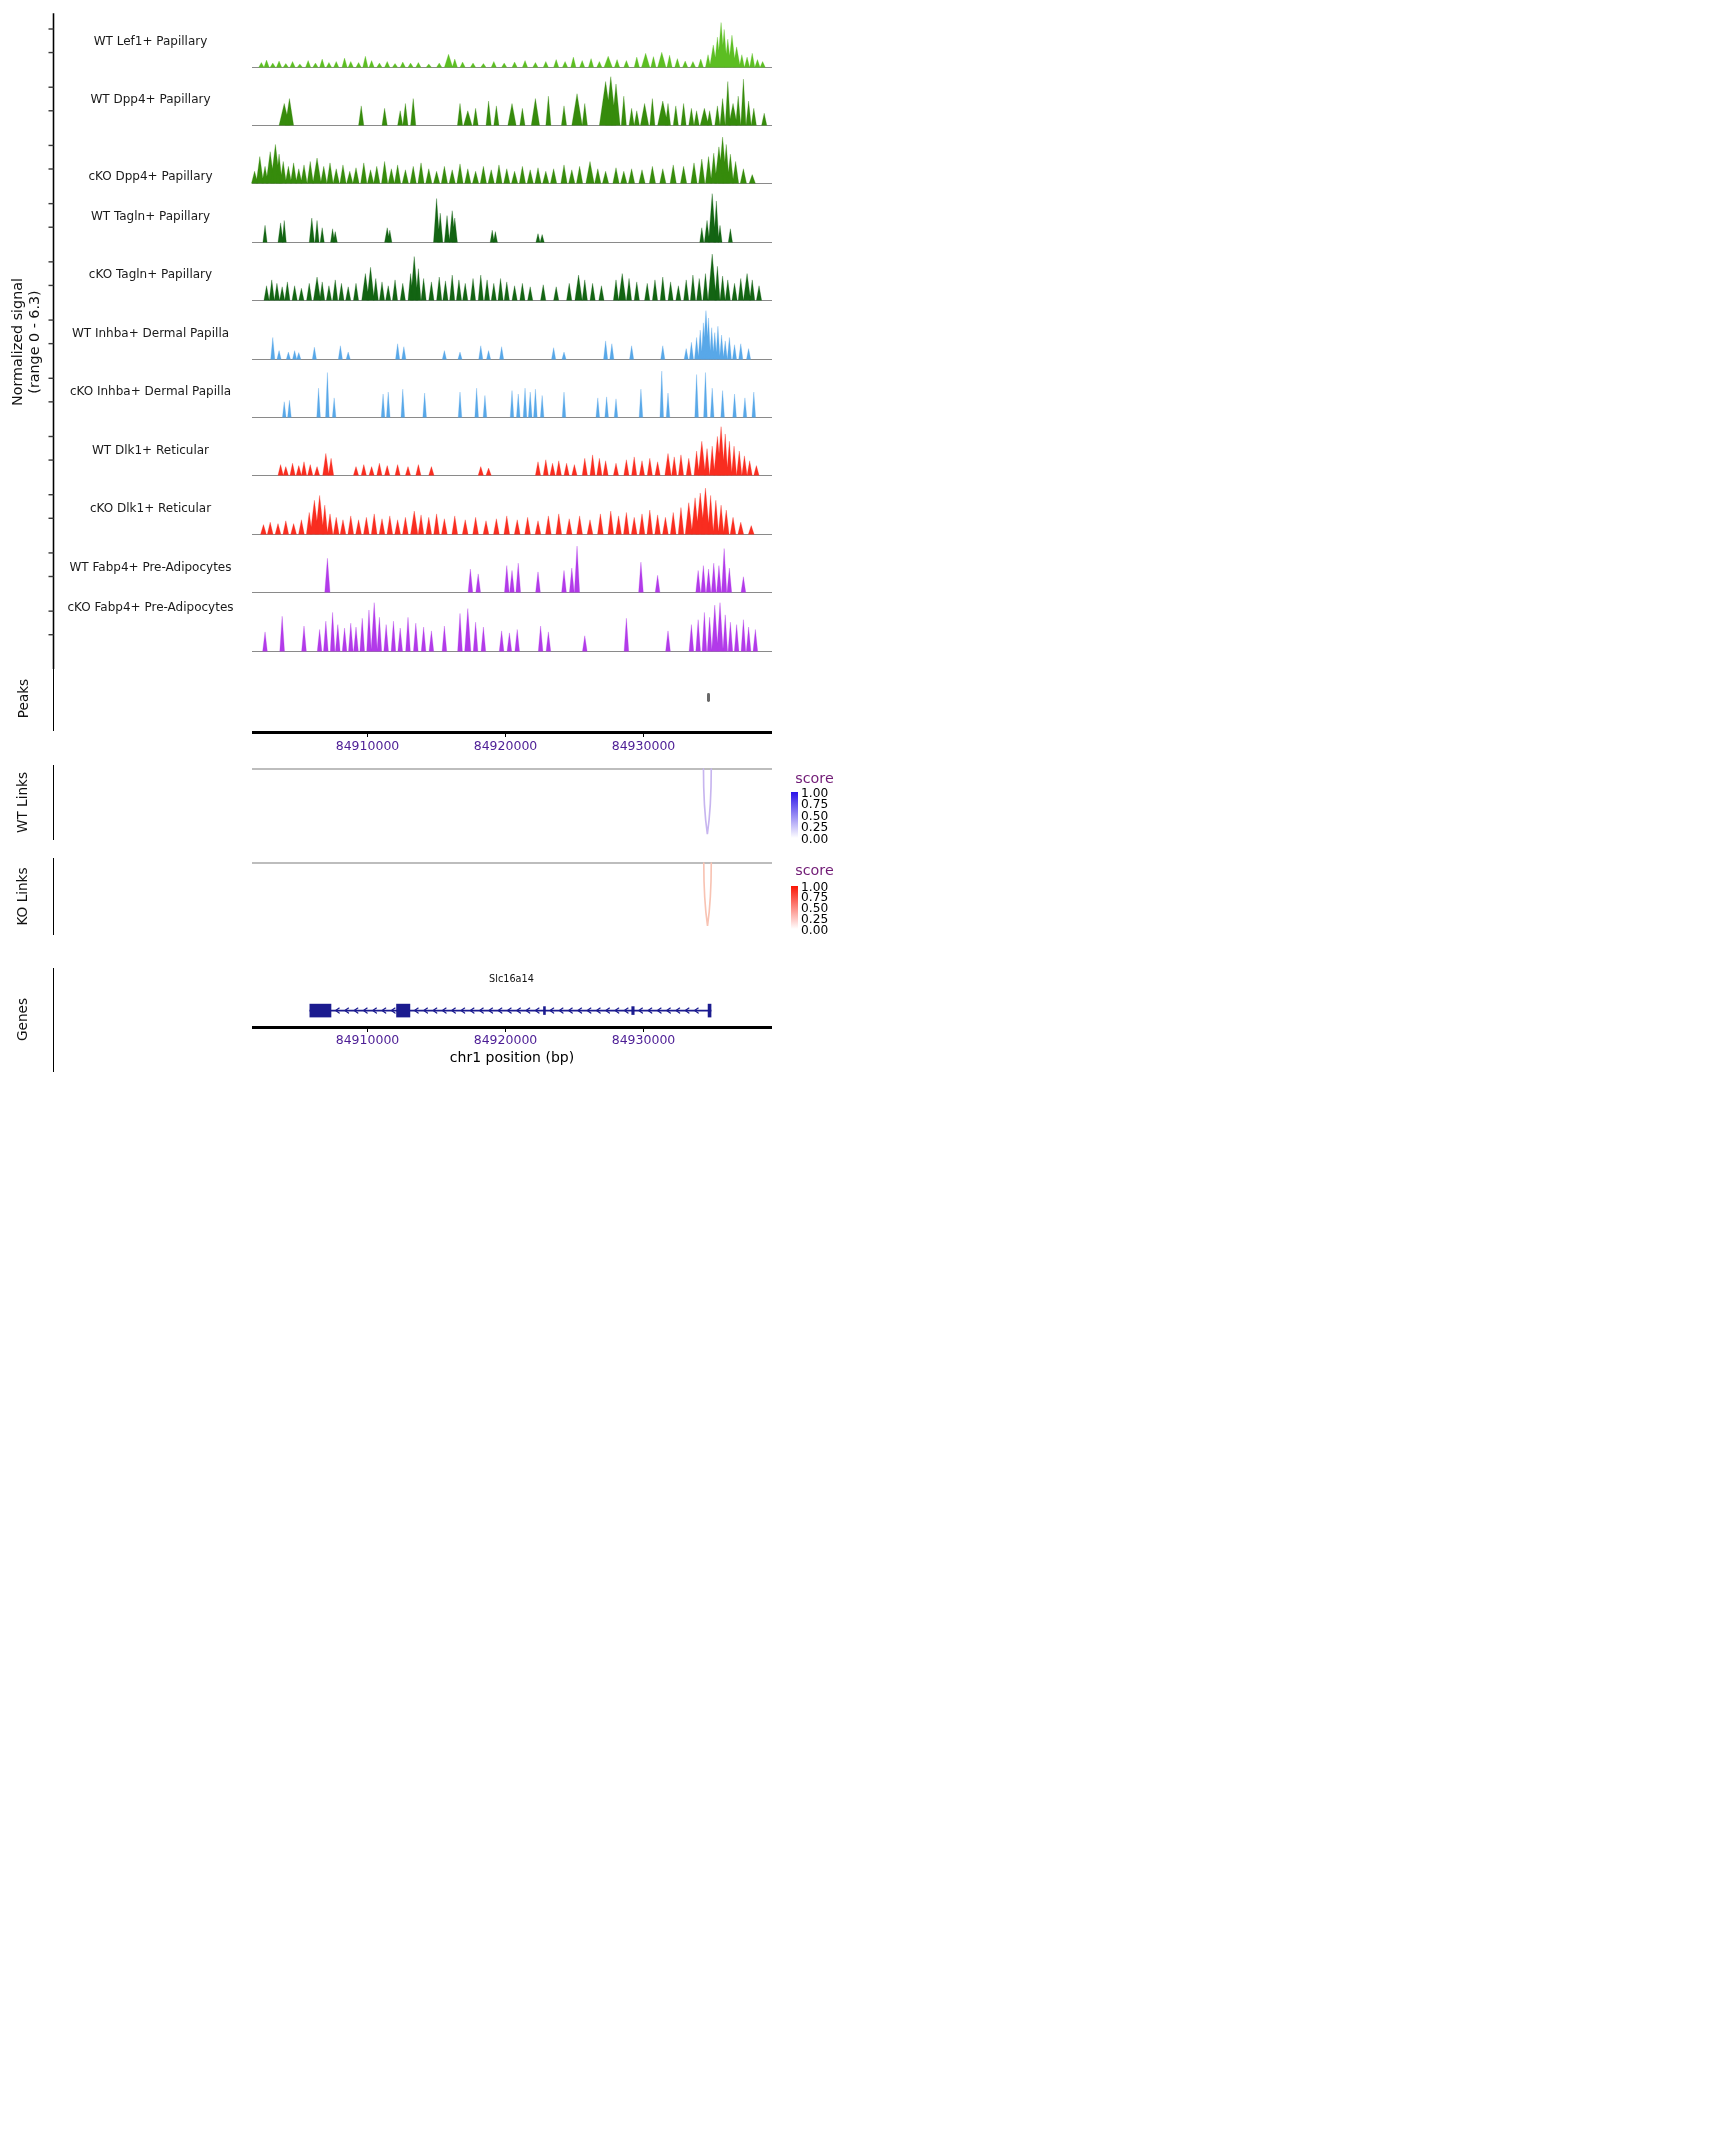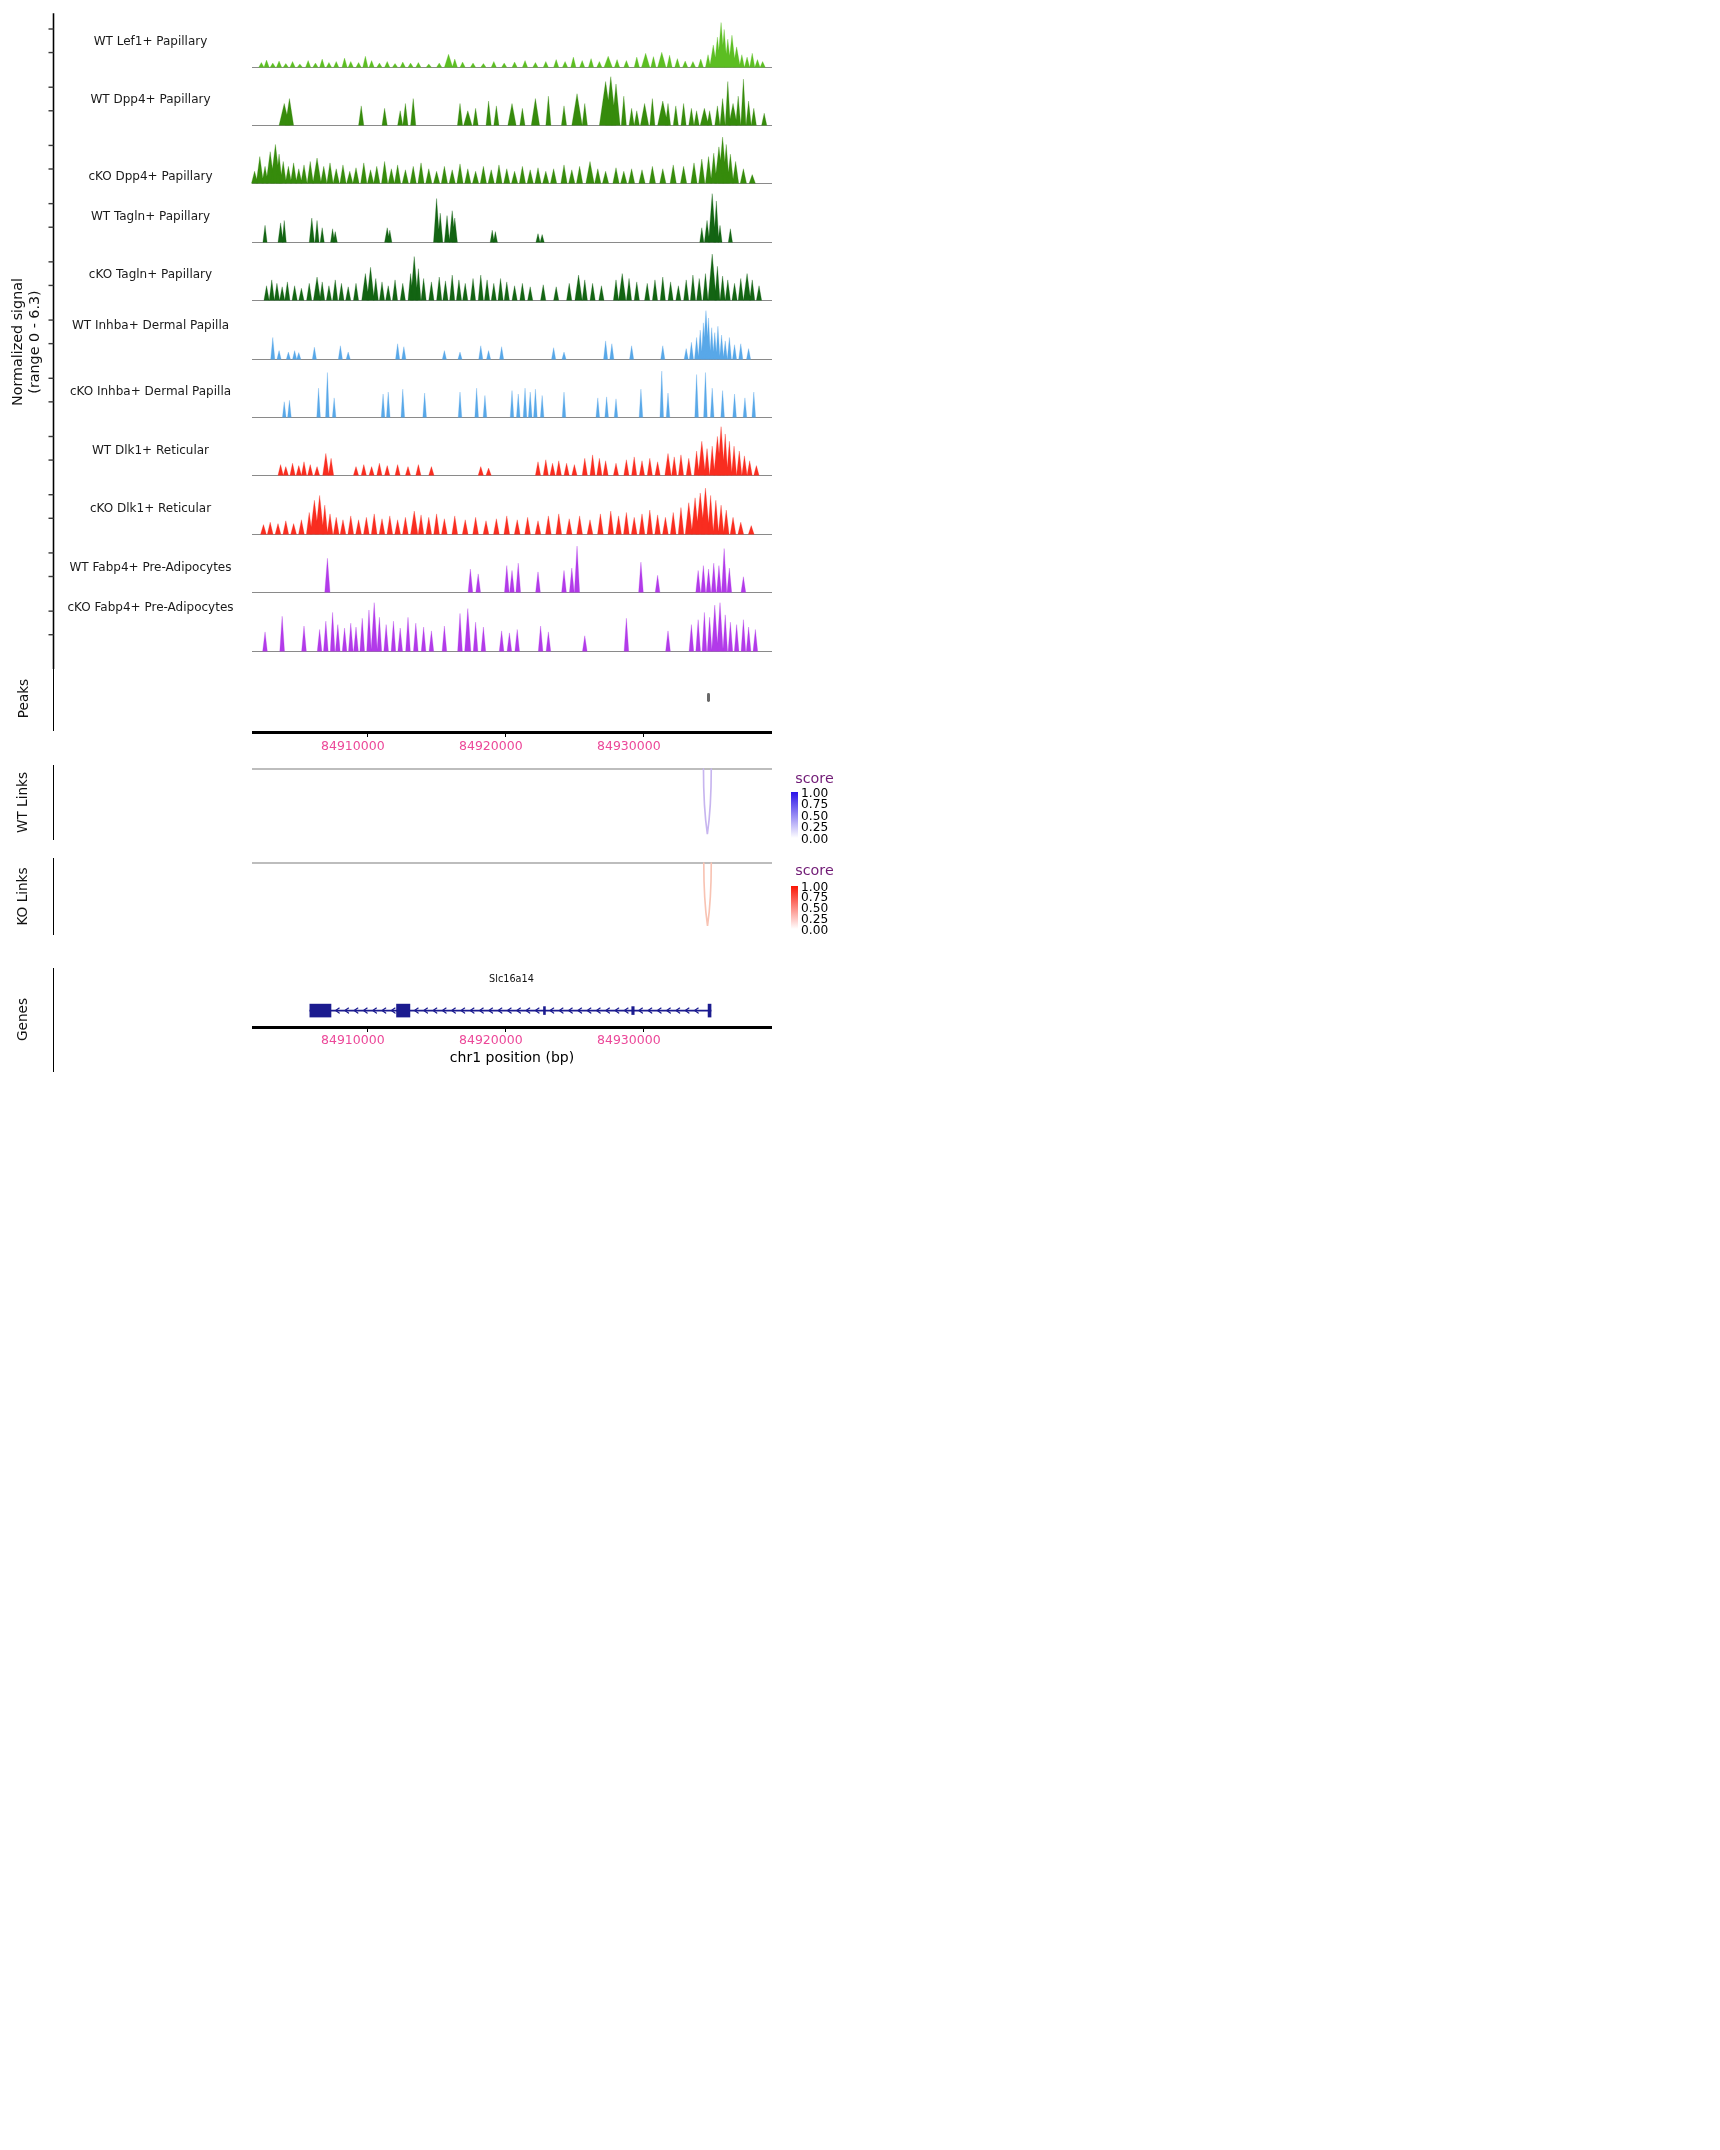--- a/index.html
+++ b/index.html
@@ -8,21 +8,21 @@
   .abs{position:absolute;}
   .vlabel{position:absolute;display:flex;align-items:center;justify-content:center;
           transform:rotate(-90deg);color:#111;white-space:nowrap;}
   #ylabel{left:-304px;top:325px;width:660px;height:34px;font-size:14.3px;line-height:16.5px;
           transform:rotate(-90deg);text-align:center;color:#111;}
   #lab-peaks{left:-21.5px;top:690px;width:86px;height:17px;font-size:13.6px;}
   #lab-wtlinks{left:-36px;top:794px;width:115px;height:17px;font-size:13.6px;}
   #lab-kolinks{left:-36px;top:888px;width:115px;height:17px;font-size:13.6px;}
   #lab-genes{left:-29px;top:1011px;width:100px;height:17px;font-size:13.6px;}
   .bracket{position:absolute;left:53px;width:1.4px;background:#000;}
-  .tick-label{position:absolute;width:93px;font-size:12.5px;color:#ec4899;}
+  .tick-label{position:absolute;width:93px;text-align:center;font-size:12.5px;color:#4c1d95;}
   .legend-title{position:absolute;width:57px;text-align:center;font-size:14.3px;color:#701a75;}
   .legend-bar{position:absolute;width:6.5px;}
   .legend-tick{position:absolute;width:43px;font-size:12.2px;color:#000;text-align:left;}
   #gene-name{position:absolute;left:454px;top:973px;width:115px;text-align:center;
              font-size:9.7px;color:#111;}
   #xlabel{position:absolute;left:252px;top:1049px;width:520px;text-align:center;
           font-size:14px;color:#000000;}
   .track-label{position:absolute;left:50px;width:201px;text-align:center;
                font-size:12px;color:#1a1a1a;white-space:nowrap;}
   .axis-bar{position:absolute;left:252px;width:520px;height:2.6px;background:#000;}
@@ -76,21 +76,21 @@
     <div class="track-label" style="position: absolute; top: 209px;">WT Tagln+ Papillary</div>
     <svg width="520" height="57" style="position: absolute; left: 252px; top: 245px; overflow: visible;" viewBox="0 0 726 79">
       <line x1="0" y1="77.3" x2="726" y2="77.3" stroke="#8a8a8a" stroke-width="1.4"></line>
       <path d="M16.7,77 L20.3,56.6 L24.0,77 Z M24.0,77 L27.6,48.4 L31.2,77 Z M31.2,77 L34.8,53.2 L38.5,77 Z M38.5,77 L42.1,58.0 L45.7,77 Z M45.7,77 L49.4,51.2 L53.0,77 Z M55.9,77 L59.5,56.6 L63.2,77 Z M65.3,77 L69.0,60.0 L72.6,77 Z M76.2,77 L79.9,53.2 L83.5,77 Z M85.7,77 L90.8,44.4 L95.8,77 Z M94.4,77 L98.0,51.2 L101.6,77 Z M103.8,77 L107.4,56.6 L111.1,77 Z M112.5,77 L116.2,48.4 L119.8,77 Z M121.2,77 L124.9,53.2 L128.5,77 Z M130.7,77 L134.3,58.0 L137.9,77 Z M141.6,77 L145.2,53.2 L148.8,77 Z M153.2,77 L158.3,39.6 L163.3,77 Z M160.4,77 L165.5,30.8 L170.6,77 Z M169.2,77 L172.8,46.4 L176.4,77 Z M177.9,77 L181.5,51.2 L185.1,77 Z M186.6,77 L190.2,56.6 L193.8,77 Z M196.0,77 L199.7,48.4 L203.3,77 Z M206.9,77 L210.5,53.2 L214.2,77 Z M217.8,77 L221.4,39.6 L225.1,77 Z M221.4,77 L226.5,15.8 L231.6,77 Z M228.7,77 L232.3,32.8 L235.9,77 Z M236.0,77 L239.6,46.4 L243.2,77 Z M246.8,77 L250.5,51.2 L254.1,77 Z M257.7,77 L261.4,44.4 L265.0,77 Z M266.4,77 L270.1,49.8 L273.7,77 Z M275.9,77 L279.5,41.6 L283.1,77 Z M285.3,77 L288.9,48.4 L292.6,77 Z M294.0,77 L297.7,53.2 L301.3,77 Z M304.9,77 L308.6,46.4 L312.2,77 Z M315.8,77 L319.4,41.6 L323.1,77 Z M324.5,77 L328.2,48.4 L331.8,77 Z M334.0,77 L337.6,53.2 L341.2,77 Z M343.4,77 L347.0,46.4 L350.7,77 Z M352.1,77 L355.7,51.2 L359.4,77 Z M363.0,77 L366.6,56.6 L370.3,77 Z M373.9,77 L377.5,53.2 L381.2,77 Z M384.8,77 L388.4,58.0 L392.0,77 Z M402.9,77 L406.6,55.2 L410.2,77 Z M421.1,77 L424.7,58.0 L428.3,77 Z M439.2,77 L442.9,53.2 L446.5,77 Z M450.8,77 L455.9,41.6 L461.0,77 Z M461.0,77 L464.6,48.4 L468.3,77 Z M471.9,77 L475.5,53.2 L479.2,77 Z M484.2,77 L487.9,56.6 L491.5,77 Z M504.6,77 L508.2,48.4 L511.8,77 Z M511.8,77 L516.9,39.6 L522.0,77 Z M522.7,77 L526.4,46.4 L530.0,77 Z M533.6,77 L537.2,51.2 L540.9,77 Z M548.1,77 L551.8,53.2 L555.4,77 Z M559.0,77 L562.6,48.4 L566.3,77 Z M569.9,77 L573.5,44.4 L577.2,77 Z M580.8,77 L584.4,51.2 L588.1,77 Z M591.7,77 L595.3,56.6 L598.9,77 Z M602.6,77 L606.2,48.4 L609.8,77 Z M612.0,77 L615.6,41.6 L619.3,77 Z M620.7,77 L624.4,46.4 L628.0,77 Z M629.4,77 L633.1,39.6 L636.7,77 Z M636.7,77 L642.5,12.4 L648.3,77 Z M646.1,77 L649.8,29.4 L653.4,77 Z M653.4,77 L657.0,43.0 L660.7,77 Z M660.7,77 L664.3,48.4 L667.9,77 Z M670.1,77 L673.7,53.2 L677.4,77 Z M678.8,77 L682.4,46.4 L686.1,77 Z M686.1,77 L691.2,39.6 L696.2,77 Z M694.8,77 L698.4,48.4 L702.0,77 Z M704.2,77 L707.9,56.6 L711.5,77 Z " fill="#136413" stroke="#136413" stroke-width="0.4"></path>
     </svg>
     <div class="track-label" style="position: absolute; top: 267px; text-align: center;">cKO Tagln+ Papillary</div>
     <svg width="520" height="57" style="position: absolute; left: 252px; top: 304px; overflow: visible;" viewBox="0 0 726 79">
       <line x1="0" y1="77.3" x2="726" y2="77.3" stroke="#8a8a8a" stroke-width="1.4"></line>
       <path d="M26.1,77 L29.0,46.4 L31.9,77 Z M34.8,77 L37.8,64.8 L40.7,77 Z M47.9,77 L50.8,66.8 L53.7,77 Z M56.6,77 L59.5,64.8 L62.4,77 Z M62.4,77 L65.3,67.5 L68.2,77 Z M84.2,77 L87.1,60.0 L90.0,77 Z M120.5,77 L123.4,58.0 L126.3,77 Z M131.4,77 L134.3,66.8 L137.2,77 Z M200.4,77 L203.3,55.2 L206.2,77 Z M209.1,77 L212.0,59.3 L214.9,77 Z M265.7,77 L268.6,64.8 L271.5,77 Z M287.5,77 L290.4,66.8 L293.3,77 Z M316.5,77 L319.4,58.0 L322.3,77 Z M327.4,77 L330.3,64.8 L333.2,77 Z M345.6,77 L348.5,59.3 L351.4,77 Z M418.2,77 L421.1,60.7 L424.0,77 Z M432.7,77 L435.6,66.8 L438.5,77 Z M490.8,77 L493.7,51.2 L496.6,77 Z M499.5,77 L502.4,55.2 L505.3,77 Z M527.1,77 L530.0,58.0 L532.9,77 Z M570.6,77 L573.5,58.0 L576.4,77 Z M603.3,77 L606.2,62.0 L609.1,77 Z M610.6,77 L613.5,53.2 L616.4,77 Z M617.8,77 L620.7,46.4 L623.6,77 Z M622.9,77 L625.8,36.2 L628.7,77 Z M627.3,77 L630.2,26.0 L633.1,77 Z M629.4,77 L633.8,9.0 L638.2,77 Z M634.5,77 L637.4,19.2 L640.3,77 Z M638.9,77 L641.8,32.8 L644.7,77 Z M643.2,77 L646.1,39.6 L649.0,77 Z M647.6,77 L650.5,30.8 L653.4,77 Z M652.7,77 L655.6,43.0 L658.5,77 Z M657.8,77 L660.7,51.2 L663.6,77 Z M663.6,77 L666.5,46.4 L669.4,77 Z M670.8,77 L673.7,56.6 L676.6,77 Z M679.5,77 L682.4,55.2 L685.3,77 Z M690.4,77 L693.3,62.0 L696.2,77 Z " fill="#58a8e8" stroke="#58a8e8" stroke-width="0.4"></path>
     </svg>
-    <div class="track-label" style="position: absolute; top: 318px;">WT Inhba+ Dermal Papilla</div>
+    <div class="track-label" style="position: absolute; top: 326px;">WT Inhba+ Dermal Papilla</div>
     <svg width="520" height="57" style="position: absolute; left: 252px; top: 362px; overflow: visible;" viewBox="0 0 726 79">
       <line x1="0" y1="77.3" x2="726" y2="77.3" stroke="#8a8a8a" stroke-width="1.4"></line>
       <path d="M42.5,77 L45.0,55.2 L47.6,77 Z M49.7,77 L52.3,53.2 L54.8,77 Z M90.4,77 L92.9,36.2 L95.5,77 Z M102.7,77 L105.3,14.4 L107.8,77 Z M112.2,77 L114.7,49.8 L117.2,77 Z M180.4,77 L183.0,44.4 L185.5,77 Z M187.7,77 L190.2,41.6 L192.8,77 Z M208.0,77 L210.5,37.6 L213.1,77 Z M238.5,77 L241.0,43.0 L243.6,77 Z M287.9,77 L290.4,41.6 L292.9,77 Z M311.1,77 L313.6,36.2 L316.2,77 Z M322.7,77 L325.2,46.4 L327.8,77 Z M360.5,77 L363.0,39.6 L365.5,77 Z M369.2,77 L371.7,44.4 L374.3,77 Z M378.6,77 L381.2,36.2 L383.7,77 Z M385.9,77 L388.4,41.6 L391.0,77 Z M393.1,77 L395.7,37.6 L398.2,77 Z M402.6,77 L405.1,46.4 L407.6,77 Z M433.1,77 L435.6,41.6 L438.1,77 Z M480.2,77 L482.8,49.8 L485.3,77 Z M492.6,77 L495.1,48.4 L497.7,77 Z M505.7,77 L508.2,51.2 L510.7,77 Z M540.5,77 L543.0,37.6 L545.6,77 Z M569.5,77 L572.1,12.4 L574.6,77 Z M578.3,77 L580.8,43.0 L583.3,77 Z M618.2,77 L620.7,17.2 L623.3,77 Z M630.5,77 L633.1,14.4 L635.6,77 Z M640.0,77 L642.5,36.2 L645.1,77 Z M654.5,77 L657.0,39.6 L659.6,77 Z M671.2,77 L673.7,44.4 L676.3,77 Z M685.7,77 L688.2,49.8 L690.8,77 Z M698.0,77 L700.6,41.6 L703.1,77 Z " fill="#58a8e8" stroke="#58a8e8" stroke-width="0.4"></path>
     </svg>
     <div class="track-label" style="position: absolute; top: 384px;">cKO Inhba+ Dermal Papilla</div>
     <svg width="520" height="57" style="position: absolute; left: 252px; top: 420px; overflow: visible;" viewBox="0 0 726 79">
       <line x1="0" y1="77.3" x2="726" y2="77.3" stroke="#8a8a8a" stroke-width="1.4"></line>
       <path d="M36.3,77 L39.9,62.0 L43.6,77 Z M43.6,77 L47.2,64.8 L50.8,77 Z M53.0,77 L56.6,60.0 L60.3,77 Z M61.7,77 L65.3,63.4 L69.0,77 Z M69.0,77 L72.6,58.0 L76.2,77 Z M77.7,77 L81.3,62.0 L84.9,77 Z M87.1,77 L90.8,64.8 L94.4,77 Z M98.7,77 L103.1,46.4 L107.4,77 Z M106.7,77 L110.4,53.2 L114.0,77 Z M141.6,77 L145.2,64.8 L148.8,77 Z M152.5,77 L156.1,62.0 L159.7,77 Z M163.4,77 L167.0,64.8 L170.6,77 Z M174.2,77 L177.9,60.0 L181.5,77 Z M185.1,77 L188.8,63.4 L192.4,77 Z M199.7,77 L203.3,62.0 L206.9,77 Z M214.2,77 L217.8,64.8 L221.4,77 Z M228.7,77 L232.3,62.0 L235.9,77 Z M246.8,77 L250.5,64.8 L254.1,77 Z M315.8,77 L319.4,64.8 L323.1,77 Z M326.7,77 L330.3,66.8 L334.0,77 Z M395.7,77 L399.3,58.0 L402.9,77 Z M406.6,77 L410.2,55.2 L413.8,77 Z M416.0,77 L419.6,60.0 L423.3,77 Z M424.7,77 L428.3,56.6 L432.0,77 Z M435.6,77 L439.2,60.0 L442.9,77 Z M446.5,77 L450.1,62.0 L453.8,77 Z M461.0,77 L464.6,53.2 L468.3,77 Z M471.9,77 L475.5,48.4 L479.2,77 Z M481.3,77 L485.0,53.2 L488.6,77 Z M490.1,77 L493.7,56.6 L497.3,77 Z M504.6,77 L508.2,60.0 L511.8,77 Z M519.1,77 L522.7,55.2 L526.4,77 Z M530.0,77 L533.6,51.2 L537.2,77 Z M540.9,77 L544.5,56.6 L548.1,77 Z M551.8,77 L555.4,53.2 L559.0,77 Z M562.6,77 L566.3,58.0 L569.9,77 Z M576.4,77 L580.8,46.4 L585.2,77 Z M585.9,77 L589.5,51.2 L593.1,77 Z M595.3,77 L598.9,48.4 L602.6,77 Z M606.2,77 L609.8,53.2 L613.5,77 Z M617.1,77 L620.7,43.0 L624.4,77 Z M622.9,77 L628.0,29.4 L633.1,77 Z M631.6,77 L635.3,39.6 L638.9,77 Z M638.9,77 L642.5,36.2 L646.1,77 Z M644.7,77 L649.8,22.6 L654.9,77 Z M649.8,77 L654.9,9.0 L659.9,77 Z M657.0,77 L660.7,19.2 L664.3,77 Z M662.8,77 L666.5,29.4 L670.1,77 Z M669.4,77 L673.0,36.2 L676.6,77 Z M676.6,77 L680.3,43.0 L683.9,77 Z M683.9,77 L687.5,49.8 L691.2,77 Z M691.2,77 L694.8,56.6 L698.4,77 Z M700.6,77 L704.2,63.4 L707.9,77 Z " fill="#f92d20" stroke="#f92d20" stroke-width="0.4"></path>
     </svg>
     <div class="track-label" style="position: absolute; top: 443px;">WT Dlk1+ Reticular</div>

